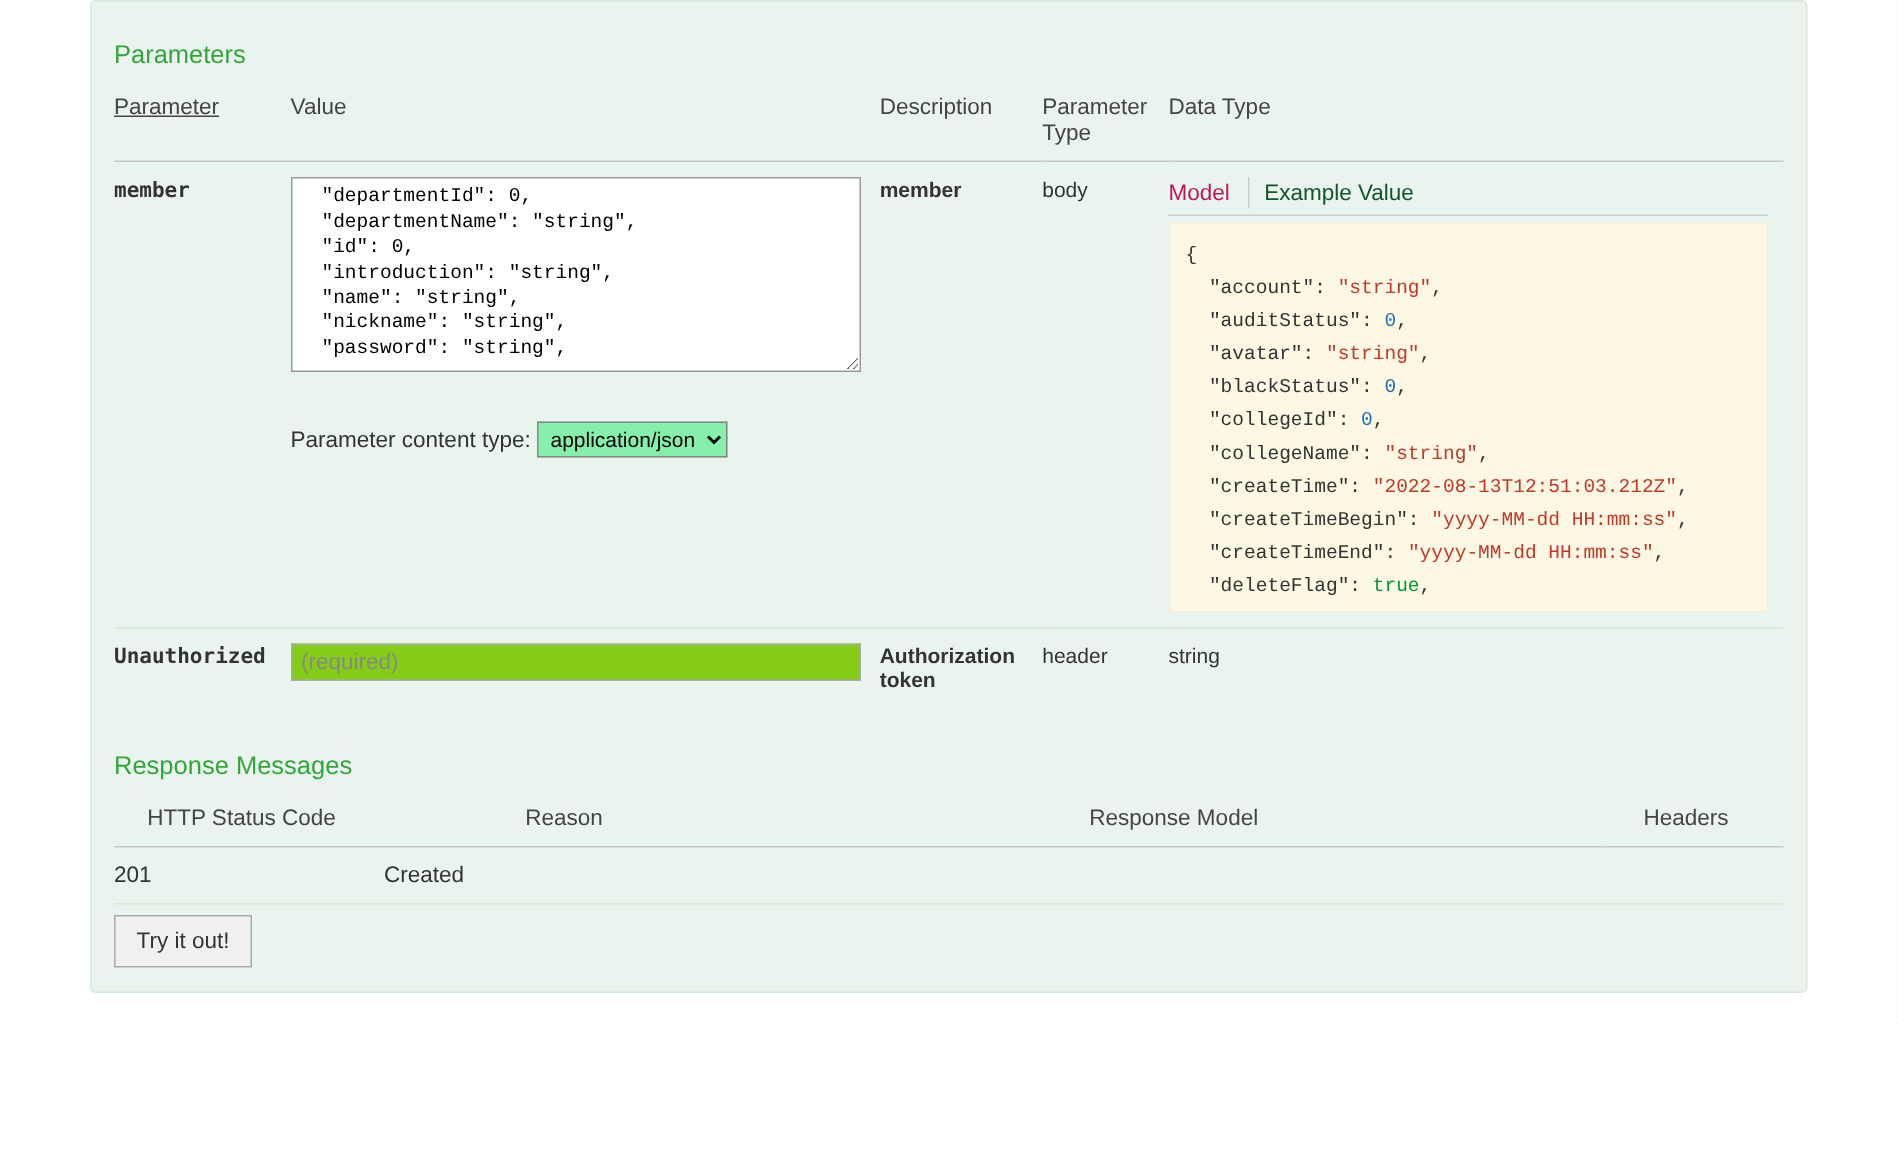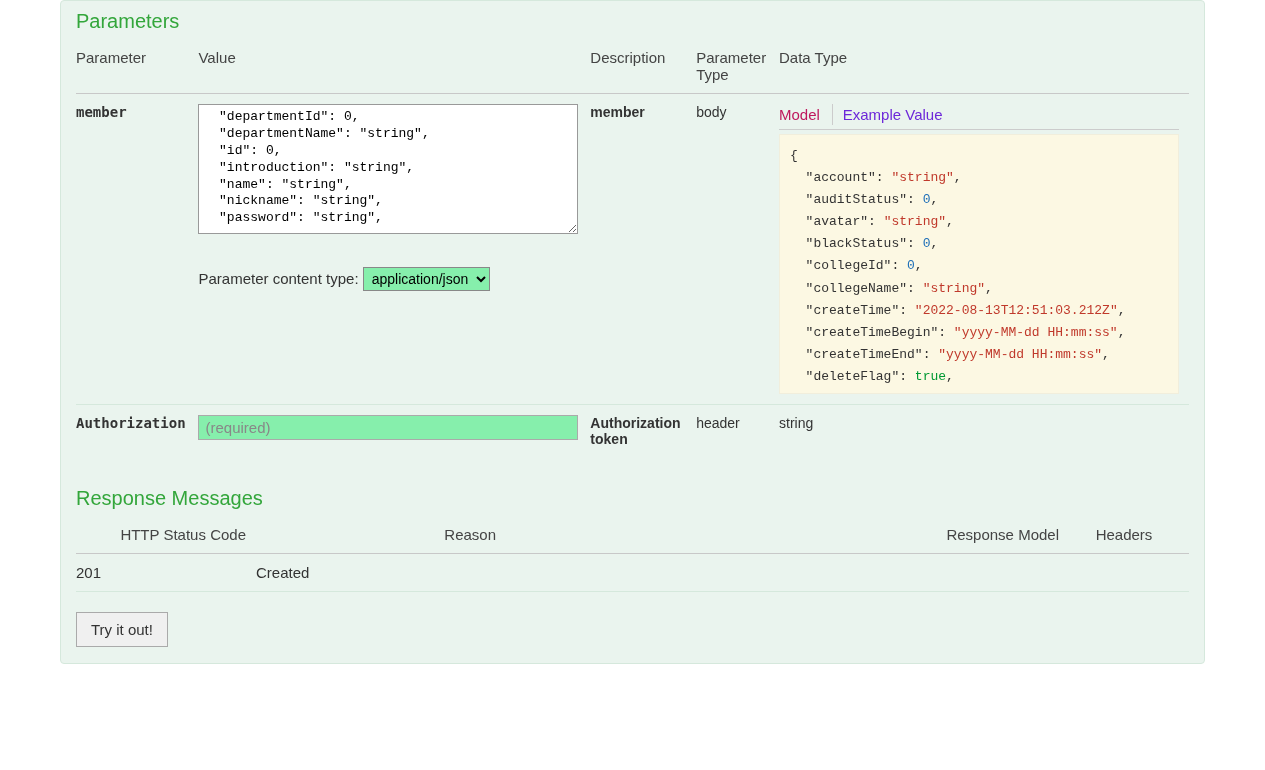--- a/index.html
+++ b/index.html
@@ -14,22 +14,22 @@
     background: #eaf4ee;
     border: 1px solid #d5e8dc;
     border-radius: 4px;
     margin: 0 60px 20px 60px;
     padding: 0 0 16px 0;
   }
   .inner { padding: 0 15px; }
   h3.section-title {
     color: #33a63b;
     font-weight: 400;
-    font-size: 20px;
-    margin: 9px 0 10px 0;
+    font-size: 17px;
+    margin: 26px 0 10px 0;
     padding: 0;
   }
   table.params {
     width: 100%;
     border-collapse: collapse;
   }
   table.params thead th {
     text-align: left;
     font-weight: 400;
     color: #444;
@@ -82,21 +82,21 @@
   }
   .model-tab {
     display: inline-block;
     color: #be185d;
     font-size: 15px;
     padding: 2px 8px 2px 0;
     cursor: pointer;
   }
   .example-tab {
     display: inline-block;
-    color: #6d28d9;
+    color: #14532d;
     font-size: 15px;
     padding: 2px 0 2px 10px;
     border-left: 1px solid #ccc;
     cursor: pointer;
   }
   .example-box {
     background: #fcf8e3;
     border: 1px solid #f1eedc;
     font-family: "Courier New", monospace;
     font-size: 13px;
@@ -110,52 +110,52 @@
   .json-punc { color: #333; }
   .json-key { color: #333; }
   .json-str { color: #c0392b; }
   .json-num { color: #1e6fb8; }
   .json-bool { color: #009933; }
   input.text-input {
     width: 380px;
     font-size: 15px;
     padding: 3px 6px;
     border: 1px solid #aaa;
-    background: #86efac;
+    background: #84cc16;
   }
   input.text-input::placeholder { color: #888; }
   table.resp {
     width: 100%;
     border-collapse: collapse;
     margin-top: 4px;
   }
   table.resp thead th {
-    text-align: right;
+    text-align: center;
     font-weight: 400;
     color: #444;
     font-size: 15px;
     padding: 6px 10px 10px 0;
     border-bottom: 1px solid #c8c8c8;
   }
   table.resp tbody td {
     padding: 10px 10px 10px 0;
     border-bottom: 1px solid #d5e8dc;
     font-size: 15px;
     color: #333;
   }
   button.try-btn {
-    margin-top: 20px;
+    margin-top: 7px;
     padding: 8px 14px;
     font-size: 15px;
     background: #f0f0f0;
     border: 1px solid #aaa;
     cursor: pointer;
     color: #333;
   }
-  .col-param { width: 135px; }
+  .col-param { width: 135px; text-decoration: underline; }
   .col-value { width: 400px; }
   .col-desc  { width: 130px; }
   .col-ptype { width: 95px; }
   .col-dtype { width: auto; }
 </style>
 </head>
 <body>
 
 <div class="panel">
   <div class="inner">
@@ -212,21 +212,21 @@
   <span class="json-key">"createTime"</span><span class="json-punc">: </span><span class="json-str">"2022-08-13T12:51:03.212Z"</span><span class="json-punc">,</span>
   <span class="json-key">"createTimeBegin"</span><span class="json-punc">: </span><span class="json-str">"yyyy-MM-dd HH:mm:ss"</span><span class="json-punc">,</span>
   <span class="json-key">"createTimeEnd"</span><span class="json-punc">: </span><span class="json-str">"yyyy-MM-dd HH:mm:ss"</span><span class="json-punc">,</span>
   <span class="json-key">"deleteFlag"</span><span class="json-punc">: </span><span class="json-bool">true</span><span class="json-punc">,</span>
 </div>
           </td>
         </tr>
 
         <tr>
           <td>
-            <span class="param-name">Authorization</span>
+            <span class="param-name">Unauthorized</span>
           </td>
           <td>
             <input type="text" class="text-input" placeholder="(required)" style="">
           </td>
           <td>
             <strong>Authorization token</strong>
           </td>
           <td>header</td>
           <td>string</td>
         </tr>

